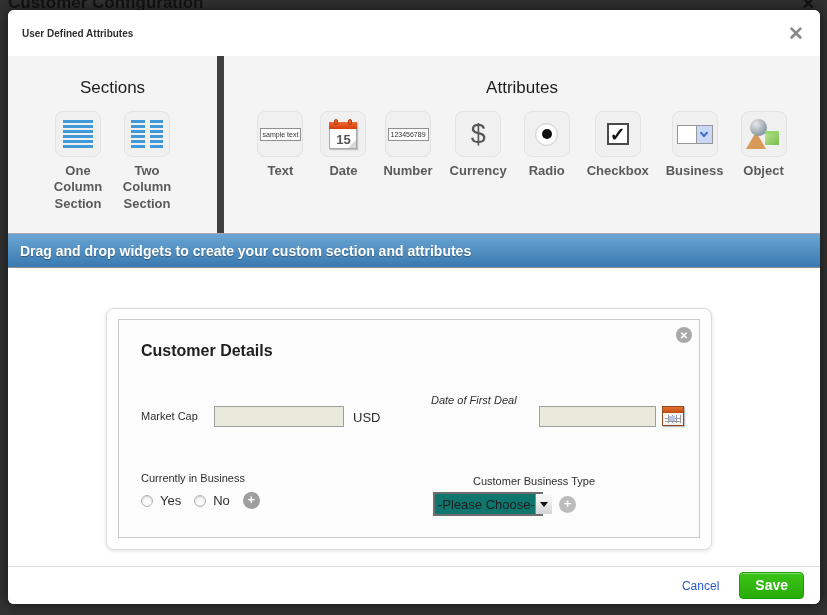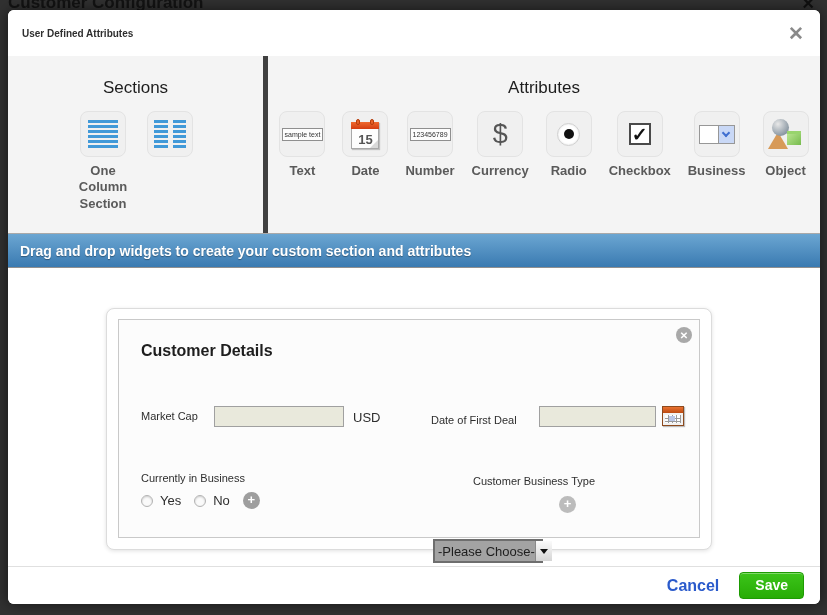--- a/index.html
+++ b/index.html
@@ -26,21 +26,21 @@
   .modal-header {
     height:46px; background:#ffffff; display:flex; align-items:center;
     justify-content:space-between; padding:0 16px 0 14px; flex:none;
   }
   .modal-title { font-size:10px; font-weight:bold; color:#2f2f2f; }
   .modal-close { font-size:19px; font-weight:bold; color:#8a8a8a; cursor:pointer; line-height:1; }
 
   
   .widget-panel { height:177px; background:#f4f4f4; display:flex; flex:none; }
   .panel { padding-top:22px; }
-  .panel-sections { width:260px; border-right:5px solid #404040; flex:none; }
+  .panel-sections { width:216px; border-right:7px solid #404040; flex:none; }
   .panel-attributes { flex:1; }
   .panel-heading { text-align:center; font-size:17px; color:#1d1d1d; margin-bottom:13px; }
   .tile-row { display:flex; justify-content:center; align-items:flex-start; }
   .panel-sections .tile-row { gap:19px; }
   .panel-attributes .tile-row { gap:17px; }
   .tile { display:flex; flex-direction:column; align-items:center; cursor:pointer; }
   .tile-box {
     width:46px; height:46px; background:#f0f0f0; border:1px solid #e3e3e3;
     border-radius:8px; display:flex; align-items:center; justify-content:center;
   }
@@ -151,34 +151,34 @@
       repeating-linear-gradient(to bottom,rgba(0,0,0,0) 0 2.5px,#9a9a9a 2.5px 3.5px),#fdfdfd; }
 
   .radio-group { position:absolute; display:flex; align-items:center; gap:7px; }
   .radio-circle { width:12px; height:12px; border-radius:50%; background:#fafafa;
     border:1px solid #b3b3b3; box-shadow:inset 0 1px 2px rgba(0,0,0,.18); cursor:pointer; }
   .radio-label { font-size:13px; color:#2e2e2e; margin-right:6px; }
   .plus-btn { width:17px; height:17px; border-radius:50%; background:#9e9e9e; color:#fff;
     font-size:13px; font-weight:bold; line-height:15px; text-align:center; cursor:pointer; }
   .plus-btn.light { background:#bcbcbc; }
 
-  .select-box { position:absolute; width:110px; height:24px; background:#a3a3a3;
-    border:2px solid #6e6e6e; display:flex; align-items:center; cursor:pointer;margin-top:47px; }
+  .select-box { position:absolute; width:110px; height:24px; background:#0f766e;
+    border:2px solid #6e6e6e; display:flex; align-items:center; cursor:pointer; }
   .select-value { flex:1; font-size:13px; color:#1e1e1e; padding-left:3px; white-space:nowrap; }
   .select-arrow-btn { width:17px; height:100%; flex:none; border-left:1px solid #8a8a8a;
     background:linear-gradient(#fbfbfb,#d5d5d5); display:flex; align-items:center; justify-content:center; }
   .select-arrow-btn::after { content:""; width:0; height:0;
     border-left:4px solid transparent; border-right:4px solid transparent; border-top:5px solid #111; }
 
   
   .modal-footer {
     height:38px; flex:none; border-top:1px solid #e0e0e0; background:#fff;
     display:flex; align-items:center; justify-content:flex-end; gap:20px; padding-right:16px;
   }
-  .cancel-link { color:#2a5acb; font-size:16px; cursor:pointer; text-decoration:none;font-weight:bold; }
+  .cancel-link { color:#2a5acb; font-size:12px; cursor:pointer; text-decoration:none; }
   .save-btn {
     background:linear-gradient(#3cc41a,#27ac05); border:1px solid #1d9b02; border-radius:4px;
     color:#fff; font-family:"Liberation Sans",sans-serif; font-size:14px; font-weight:bold;
     padding:4px 15px 5px; cursor:pointer; box-shadow:inset 0 1px 0 rgba(255,255,255,.35);
   }
 </style>
 </head>
 <body>
 
 <div class="bg-page">
@@ -204,20 +204,21 @@
             </div>
           <div class="tile-label">One Column Section</div>
         </div>
         <div class="tile">
           <div class="tile-box">
               <div class="icon-two-col">
                 <span></span>
                 <span></span>
               </div>
             </div>
+          <div class="tile-label">Two Column Section</div>
         </div>
       </div>
     </div>
 
     <div class="panel panel-attributes">
       <div class="panel-heading">Attributes</div>
       <div class="tile-row">
         <div class="tile">
           <div class="tile-box">
             <div class="icon-sampletext">sample text</div>
@@ -293,21 +294,21 @@
     <div class="form-outer">
       <div class="form-inner">
 
         <div class="form-close">✕</div>
         <div class="form-title">Customer Details</div>
 
         <div class="fld-label" style="left:22px; top:90px;">Market Cap</div>
         <input class="txt-input" style="left: 95px; top: 86px; width: 130px;" value="">
         <div class="suffix" style="left:234px; top:90px;">USD</div>
 
-        <div class="fld-label" style="left:312px; top:94px;">Date of First Deal</div>
+        <div class="fld-label" style="left:312px; top:74px;font-style:italic;">Date of First Deal</div>
         <input class="txt-input" style="left: 420px; top: 86px; width: 117px;" value="">
         <div class="cal-field-icon" style="left:543px; top:86px;">
           <div class="cf-top"></div>
             <div class="cf-grid"></div>
         </div>
 
         <div class="fld-label" style="left:22px; top:152px;">Currently in Business</div>
         <div class="radio-group" style="left:22px; top:172px;">
           <span class="radio-circle"></span>
           <span class="radio-label">Yes</span>

